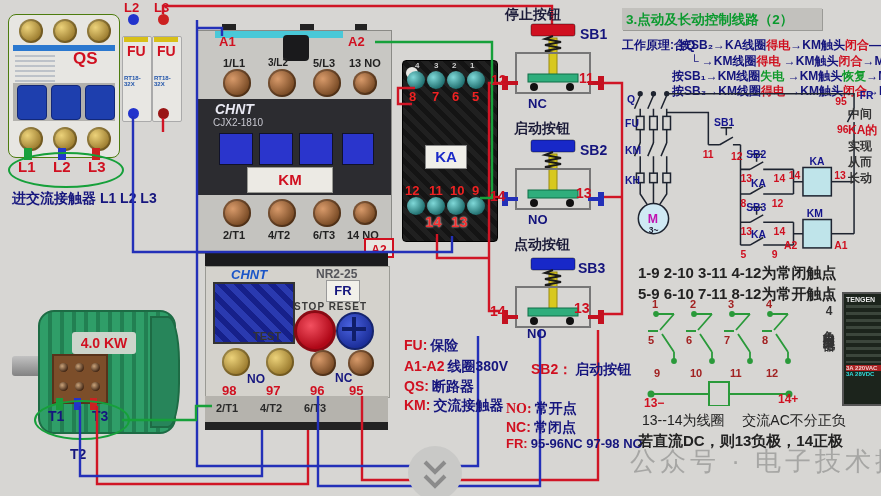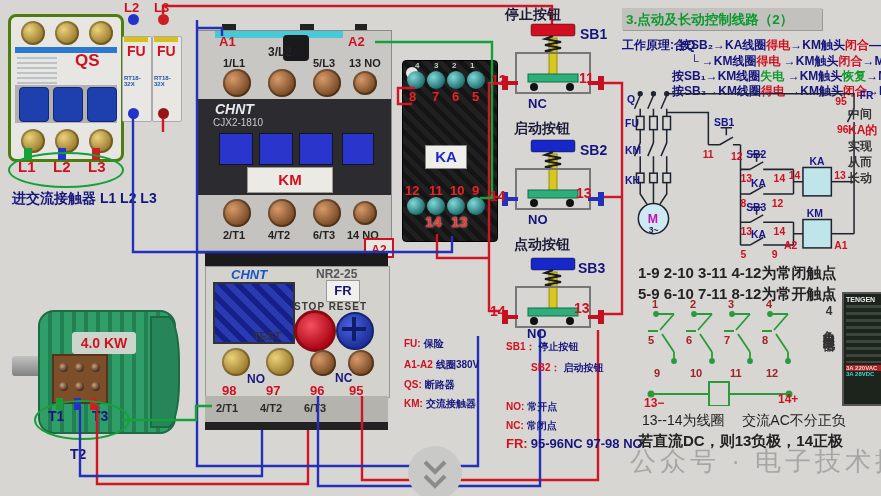--- a/index.html
+++ b/index.html
@@ -27,34 +27,34 @@
   text.tb{fill:#14148c;font-weight:bold;font-size:11px;}
   text.tr{fill:#cf1020;font-weight:bold;font-size:11px;}
   text.tm{fill:#c012b0;font-weight:bold;font-size:13px;}
   text.ts{fill:#223;font-size:9px;font-weight:bold;}
   text.tp{fill:#a22222;font-weight:bold;font-size:11px;}
   .pin{stroke:#2a9a3a;stroke-width:1.8;fill:none;}
   .coilln{stroke:#2a9a3a;stroke-width:2;fill:none;}
   
   .pl{position:absolute;font-size:12px;font-weight:bold;white-space:nowrap;}
   
-  .lg{position:absolute;font-size:10px;font-weight:bold;white-space:nowrap;}
+  .lg{position:absolute;font-size:14px;font-weight:bold;white-space:nowrap;}
   .lg .red{margin-right:3px;} 
   .btnnum{position:absolute;font-size:14px;font-weight:bold;color:#cf1020;}
   .btnname{position:absolute;font-size:14px;font-weight:bold;color:#14147c;}
   .btncap{position:absolute;font-size:14px;font-weight:bold;color:#1b1b38;white-space:nowrap;}
   .contactlbl{position:absolute;font-size:13px;font-weight:bold;color:#14147c;}
   .vtext{writing-mode:vertical-rl;text-orientation:upright;letter-spacing:2px;}
 </style>
 </head>
 <body>
 
 <div class="canvas">
 
-  <div class="abs" style="left:8px;top:14px;width:110px;height:142px;background:#e7e6e2;border:3px solid #4d7c0f;border-radius:8px;">
+  <div class="abs" style="left:8px;top:14px;width:110px;height:142px;background:#e7e6e2;border:1px solid #4d7c0f;border-radius:8px;">
     <div class="scr" style="left:10px;top:4px;width:24px;height:24px;"></div>
     <div class="scr" style="left:44px;top:4px;width:24px;height:24px;"></div>
     <div class="scr" style="left:78px;top:4px;width:24px;height:24px;"></div>
     <div class="abs" style="left:4px;top:30px;width:102px;height:6px;background:#2b78cf;"></div>
     <div class="abs" style="left:6px;top:40px;width:40px;height:28px;background:repeating-linear-gradient(#9aa4b4 0 2px,transparent 2px 5px);opacity:.55;"></div>
     <div class="abs red b" style="left:64px;top:34px;font-size:17px;">QS</div>
     <div class="abs" style="left:4px;top:68px;width:102px;height:38px;background:#b2b1ad;"></div>
     <div class="abs" style="left:8px;top:70px;width:28px;height:33px;background:#1e3fae;border:1px solid #12287a;border-radius:4px;"></div>
     <div class="abs" style="left:42px;top:70px;width:28px;height:33px;background:#1e3fae;border:1px solid #12287a;border-radius:4px;"></div>
     <div class="abs" style="left:76px;top:70px;width:28px;height:33px;background:#1e3fae;border:1px solid #12287a;border-radius:4px;"></div>
@@ -91,21 +91,21 @@
   <div class="abs" style="left:222px;top:24px;width:14px;height:9px;background:#222;"></div>
   <div class="abs" style="left:300px;top:24px;width:14px;height:9px;background:#222;"></div>
   <div class="abs" style="left:355px;top:24px;width:12px;height:9px;background:#222;"></div>
   <div class="abs" style="left:197px;top:30px;width:193px;height:222px;border:1px solid #8a8a86;">
     <div class="abs" style="left:0;top:0;width:193px;height:68px;background:#c8c7c3;"></div>
     <div class="abs" style="left:17px;top:0px;width:128px;height:7px;background:#49c8d8;"></div>
     <div class="abs" style="left:85px;top:4px;width:26px;height:26px;background:#1a1a1c;border-radius:4px;"></div>
     <div class="abs red b" style="left:21px;top:3px;font-size:13px;">A1</div>
     <div class="abs red b" style="left:150px;top:3px;font-size:13px;">A2</div>
     <div class="abs b dk" style="left:25px;top:26px;font-size:11px;">1/L1</div>
-    <div class="abs b dk" style="left:70px;top:14px;font-size:12px;">3/L2</div>
+    <div class="abs b dk" style="left:70px;top:26px;font-size:10px;">3/L2</div>
     <div class="abs b dk" style="left:115px;top:26px;font-size:11px;">5/L3</div>
     <div class="abs b dk" style="left:151px;top:26px;font-size:11px;">13 NO</div>
     <div class="scrc" style="left:25px;top:38px;width:28px;height:28px;"></div>
     <div class="scrc" style="left:70px;top:38px;width:28px;height:28px;"></div>
     <div class="scrc" style="left:115px;top:38px;width:28px;height:28px;"></div>
     <div class="scrc" style="left:155px;top:40px;width:24px;height:24px;"></div>
     <div class="abs" style="left:0;top:68px;width:193px;height:96px;background:#2c2c30;"></div>
     <div class="abs b" style="left:17px;top:70px;font-size:14px;color:#e8e8f2;font-style:italic;">CHNT</div>
     <div class="abs" style="left:15px;top:86px;font-size:10px;color:#c8c8d0;">CJX2-1810</div>
     <div class="abs" style="left:21px;top:102px;width:32px;height:30px;background:#2a35cc;border:1px solid #10122a;"></div>
@@ -287,23 +287,22 @@
   </svg>
   <div class="btnname" style="left:578px;top:260px;">SB3</div>
   <div class="btnnum" style="left:490px;top:303px;">14</div>
   <div class="btnnum" style="left:574px;top:300px;">13</div>
   <div class="contactlbl" style="left:527px;top:326px;">NO</div>
 
   <div class="lg" style="left:404px;top:337px;"><span class="red">FU:</span><span class="navy">保险</span></div>
   <div class="lg" style="left:404px;top:358px;"><span class="red">A1-A2</span><span class="navy">线圈380V</span></div>
   <div class="lg" style="left:404px;top:378px;"><span class="red">QS:</span><span class="navy">断路器</span></div>
   <div class="lg" style="left:404px;top:397px;"><span class="red">KM:</span><span class="navy">交流接触器</span></div>
-  <div class="lg" style="left:506px;top:340px;"><span class="red">SB1：</span><span class="navy">停止按钮</span></div>
   <div class="lg" style="left:531px;top:361px;"><span class="red">SB2：</span><span class="navy">启动按钮</span></div>
-  <div class="lg" style="left:506px;top:400px;"><span class="red">NO:</span><span class="navy">常开点</span></div>
+  <div class="lg" style="left:506px;top:400px;font-family:Liberation Serif, serif;"><span class="red">NO:</span><span class="navy">常开点</span></div>
   <div class="lg" style="left:506px;top:419px;"><span class="red">NC:</span><span class="navy">常闭点</span></div>
   <div class="lg" style="left:506px;top:436px;font-size:13px;"><span class="red">FR:</span><span class="navy">95-96NC  97-98 NO</span></div>
 
   <div class="abs" style="left:622px;top:8px;width:200px;height:22px;background:#c2c1bd;box-shadow:1px 1px 0 #9a9a96;">
     <span class="b nw" style="position:absolute;left:4px;top:3px;font-size:13.5px;color:#0a9a2e;">3.点动及长动控制线路（2）</span>
   </div>
 
   <div class="pl cb" style="left:622px;top:37px;">工作原理:合Q</div>
   <div class="pl" style="left:679px;top:37px;">
     <span class="cb">按SB₂→KA线圈</span><span class="cr">得电</span><span class="cb">→KM触头</span><span class="cr">闭合</span><span class="cb">— 自锁</span>

